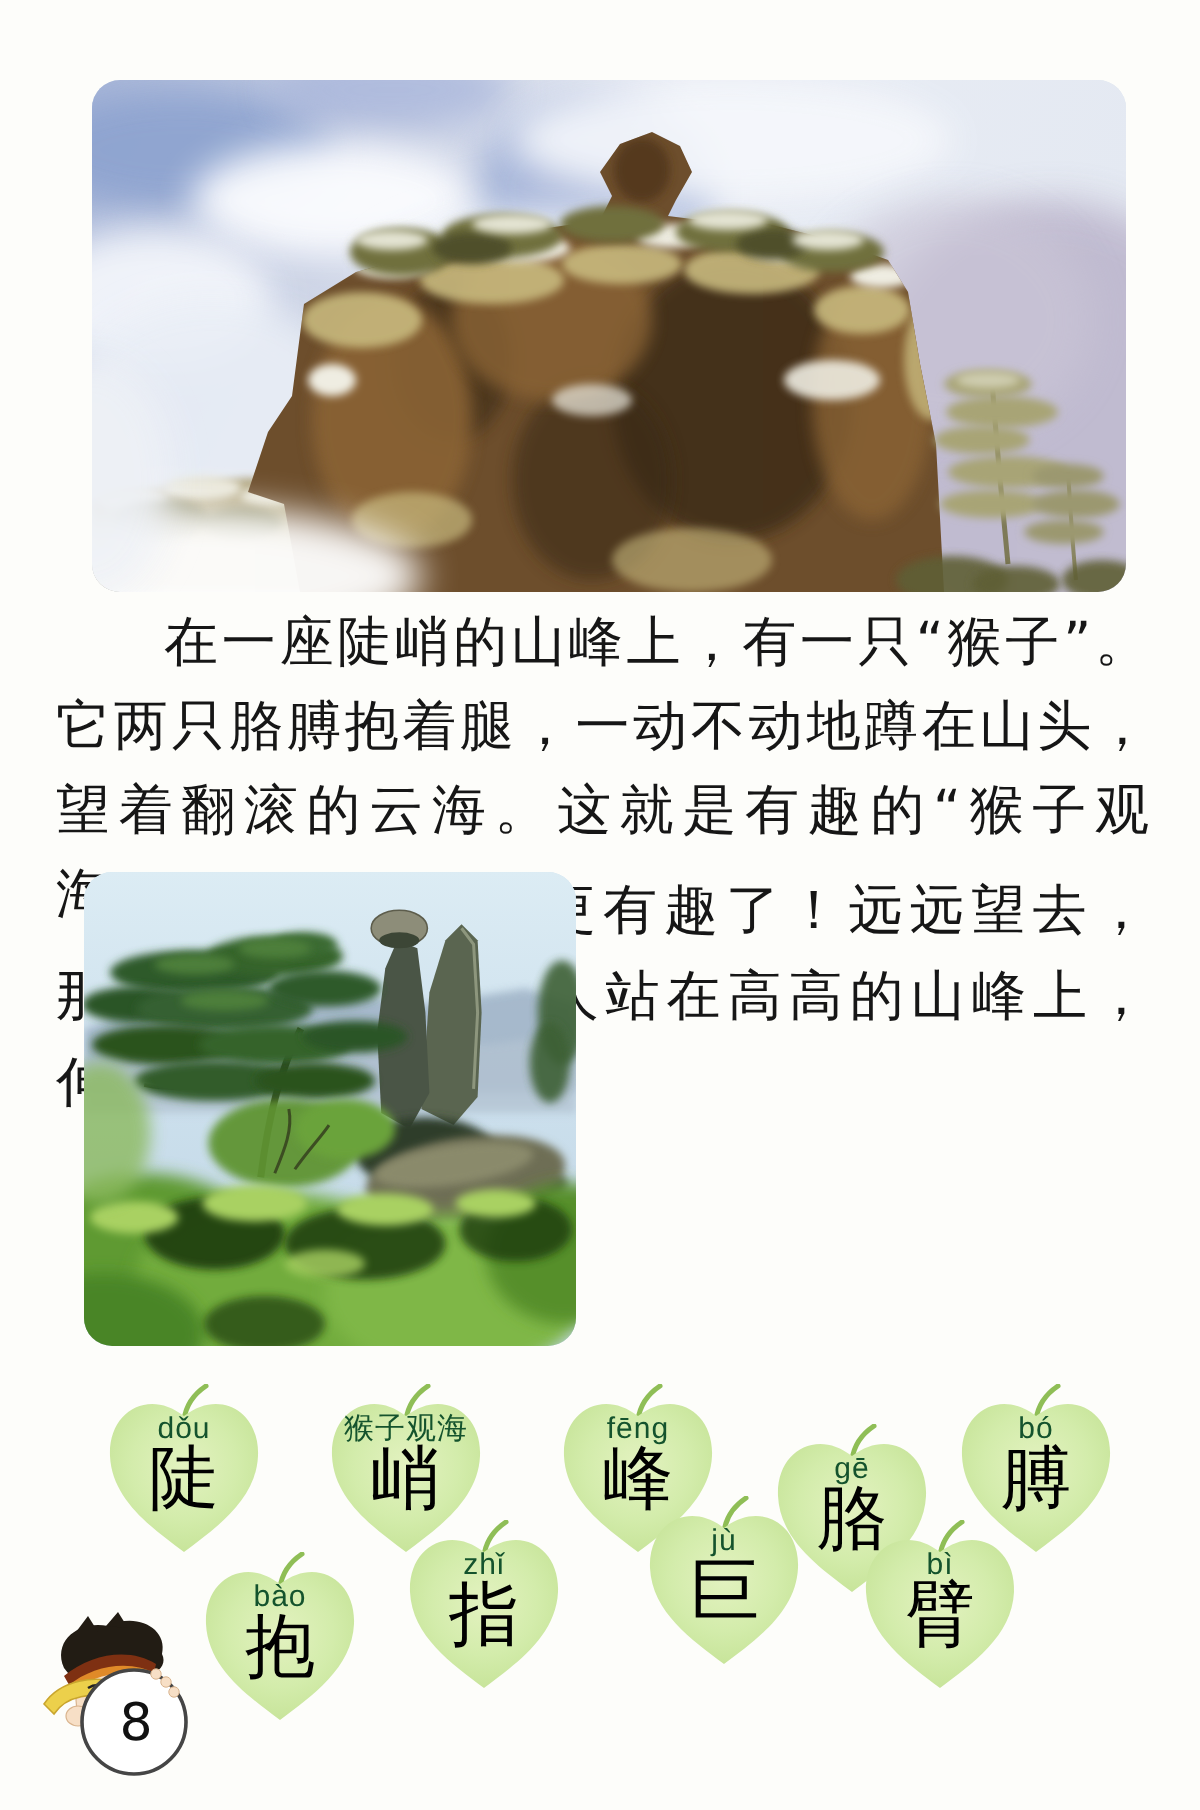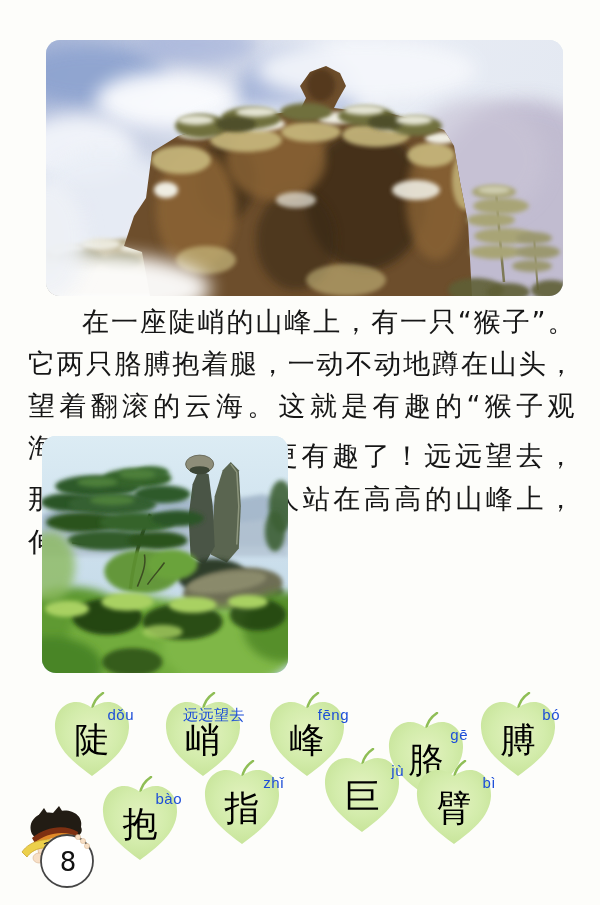--- a/index.html
+++ b/index.html
@@ -24,39 +24,39 @@
     margin:2px 0 10px 14px;background:#cfe3ef;
   }
   #para2{
     font-size:27px;line-height:43px;letter-spacing:2px;
     text-align:justify;text-indent:2em;margin:0;
   }
 
   .leaf{position:absolute;width:84px;height:88px}
   .leaf svg{position:absolute;left:0;top:0;width:84px;height:88px}
   .leaf .py{
-    position:absolute;top:15px;left:0;width:100%;text-align:right;
-    font-family:"Liberation Sans",sans-serif;font-size:15px;color:#1d4ed8;
+    position:absolute;top:15px;left:0;width:100%;text-align:center;
+    font-family:"Liberation Sans",sans-serif;font-size:15px;color:#14532d;
     letter-spacing:.5px;line-height:15px;
   }
   .leaf .ch{
     position:absolute;top:29px;left:0;width:100%;text-align:center;
     font-size:35px;line-height:38px;color:#000;
   }
   
   #leaf-dou {left:50px; top:692px}
   #leaf-qiao{left:161px;top:692px}
-  #leaf-feng{left:265px;top:692px}
+  #leaf-feng{left:277px;top:692px}
   #leaf-ge  {left:384px;top:712px}
   #leaf-bo  {left:476px;top:692px}
   
   #leaf-bao {left:98px; top:776px}
   #leaf-zhi {left:200px;top:760px}
   #leaf-ju  {left:320px;top:748px}
-  #leaf-bi  {left:412px;top:760px}
+  #leaf-bi  {left:428px;top:760px}
 
   #mascot{position:absolute;left:20px;top:806px;width:84px;height:92px}
   #mascot svg{position:absolute;left:0;top:0;width:84px;height:92px}
   #page-number{
     position:absolute;left:35px;top:41px;width:26px;text-align:center;
     font-size:26px;line-height:30px;color:#111;
   }
   .hiddefs{position:absolute;width:0;height:0;overflow:hidden}
 </style>
 </head>
@@ -260,21 +260,21 @@
       <use href="#leaf-body"></use>
     </svg>
   <div class="py">dǒu</div>
   <div class="ch">陡</div>
 </div>
 <div class="leaf" id="leaf-qiao">
   <svg viewBox="0 0 84 88">
       <use href="#leaf-stem"></use>
       <use href="#leaf-body"></use>
     </svg>
-  <div class="py">远远望去</div>
+  <div class="py">猴子观海</div>
   <div class="ch">峭</div>
 </div>
 <div class="leaf" id="leaf-feng">
   <svg viewBox="0 0 84 88">
       <use href="#leaf-stem"></use>
       <use href="#leaf-body"></use>
     </svg>
   <div class="py">fēng</div>
   <div class="ch">峰</div>
 </div>

